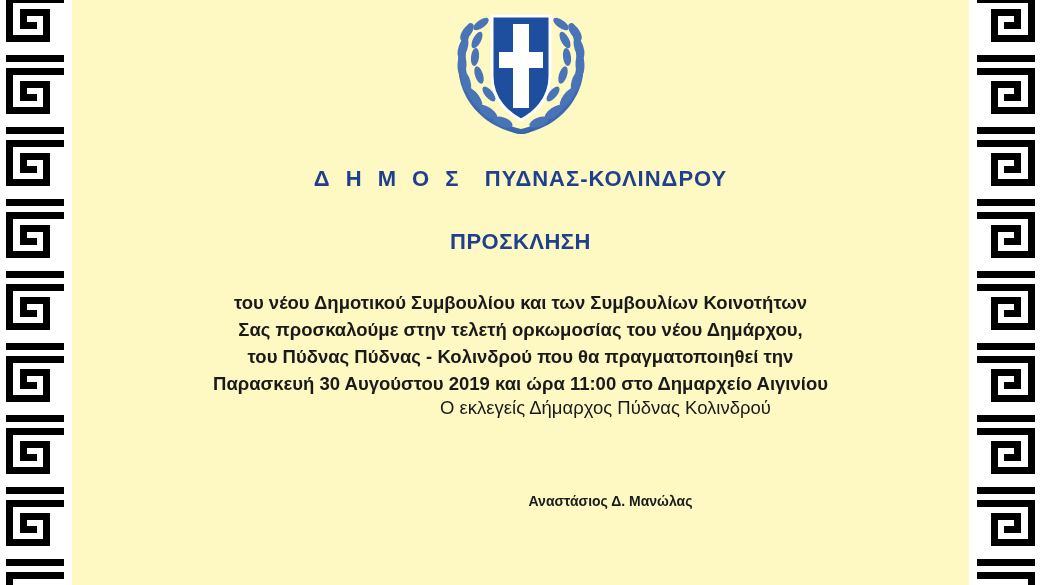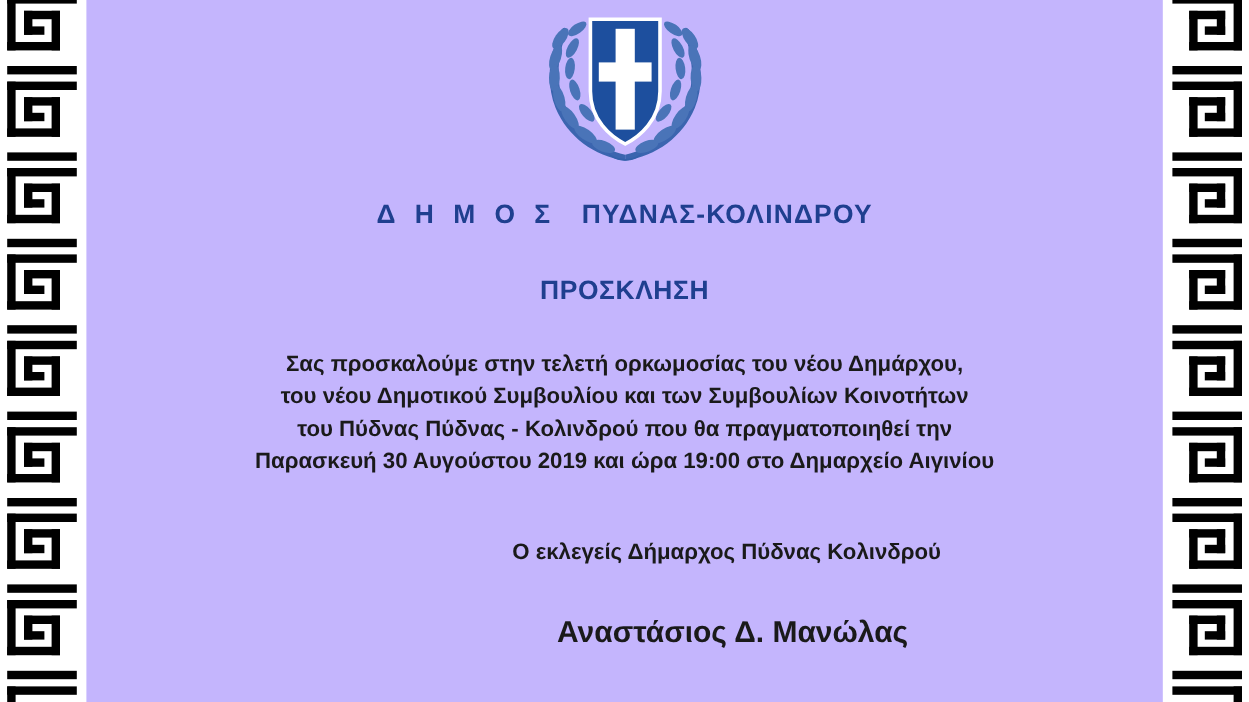--- a/index.html
+++ b/index.html
@@ -58,21 +58,21 @@
     transform: scaleX(-1);
   }
 
   
   .page {
     position: absolute;
     left: 72px;
     right: 72px;
     top: 0;
     bottom: 0;
-    background: #c4b5fd;
+    background: #fef9c3;
     text-align: center;
   }
 
   .emblem-wrap {
     margin-top: 2px;
     height: 140px;
     display: flex;
     align-items: center;
     justify-content: center;
   }
@@ -100,29 +100,28 @@
     margin-top: 34px;
     line-height: 27px;
   }
   .body-lines div {
     font-size: 18.5px;
     font-weight: bold;
     color: #1a1a1a;
   }
 
   .signer-role {
-    margin-top: 52px;
     font-size: 18.5px;
-    font-weight: bold;
+    font-weight: normal;
     padding-left: 170px;
   }
 
   .signer-name {
-    margin-top: 42px;
-    font-size: 25px;
+    margin-top: 74px;
+    font-size: 14px;
     font-weight: bold;
     padding-left: 180px;
   }
 </style>
 </head>
 <body>
 
 <div class="meander left">
   <div class="meander-inner" id="meander-left">
       <div class="key-unit">
@@ -353,23 +352,23 @@
   </div>
 
   <div class="org-title">
     <span class="spaced">Δ Η Μ Ο Σ</span>
     &nbsp;&nbsp;<span>ΠΥΔΝΑΣ-ΚΟΛΙΝΔΡΟΥ</span>
   </div>
 
   <div class="doc-kind">ΠΡΟΣΚΛΗΣΗ</div>
 
   <div class="body-lines">
+    <div>του νέου Δημοτικού Συμβουλίου και των Συμβουλίων Κοινοτήτων</div>
     <div>Σας προσκαλούμε στην τελετή ορκωμοσίας του νέου Δημάρχου,</div>
-    <div>του νέου Δημοτικού Συμβουλίου και των Συμβουλίων Κοινοτήτων</div>
     <div>του Πύδνας Πύδνας - Κολινδρού που θα πραγματοποιηθεί την</div>
-    <div>Παρασκευή 30 Αυγούστου 2019 και ώρα 19:00 στο Δημαρχείο Αιγινίου</div>
+    <div>Παρασκευή 30 Αυγούστου 2019 και ώρα 11:00 στο Δημαρχείο Αιγινίου</div>
   </div>
 
   <div class="signer-role">Ο εκλεγείς Δήμαρχος Πύδνας Κολινδρού</div>
 
   <div class="signer-name">Αναστάσιος Δ. Μανώλας</div>
 
 </div>
 
 </body></html>

